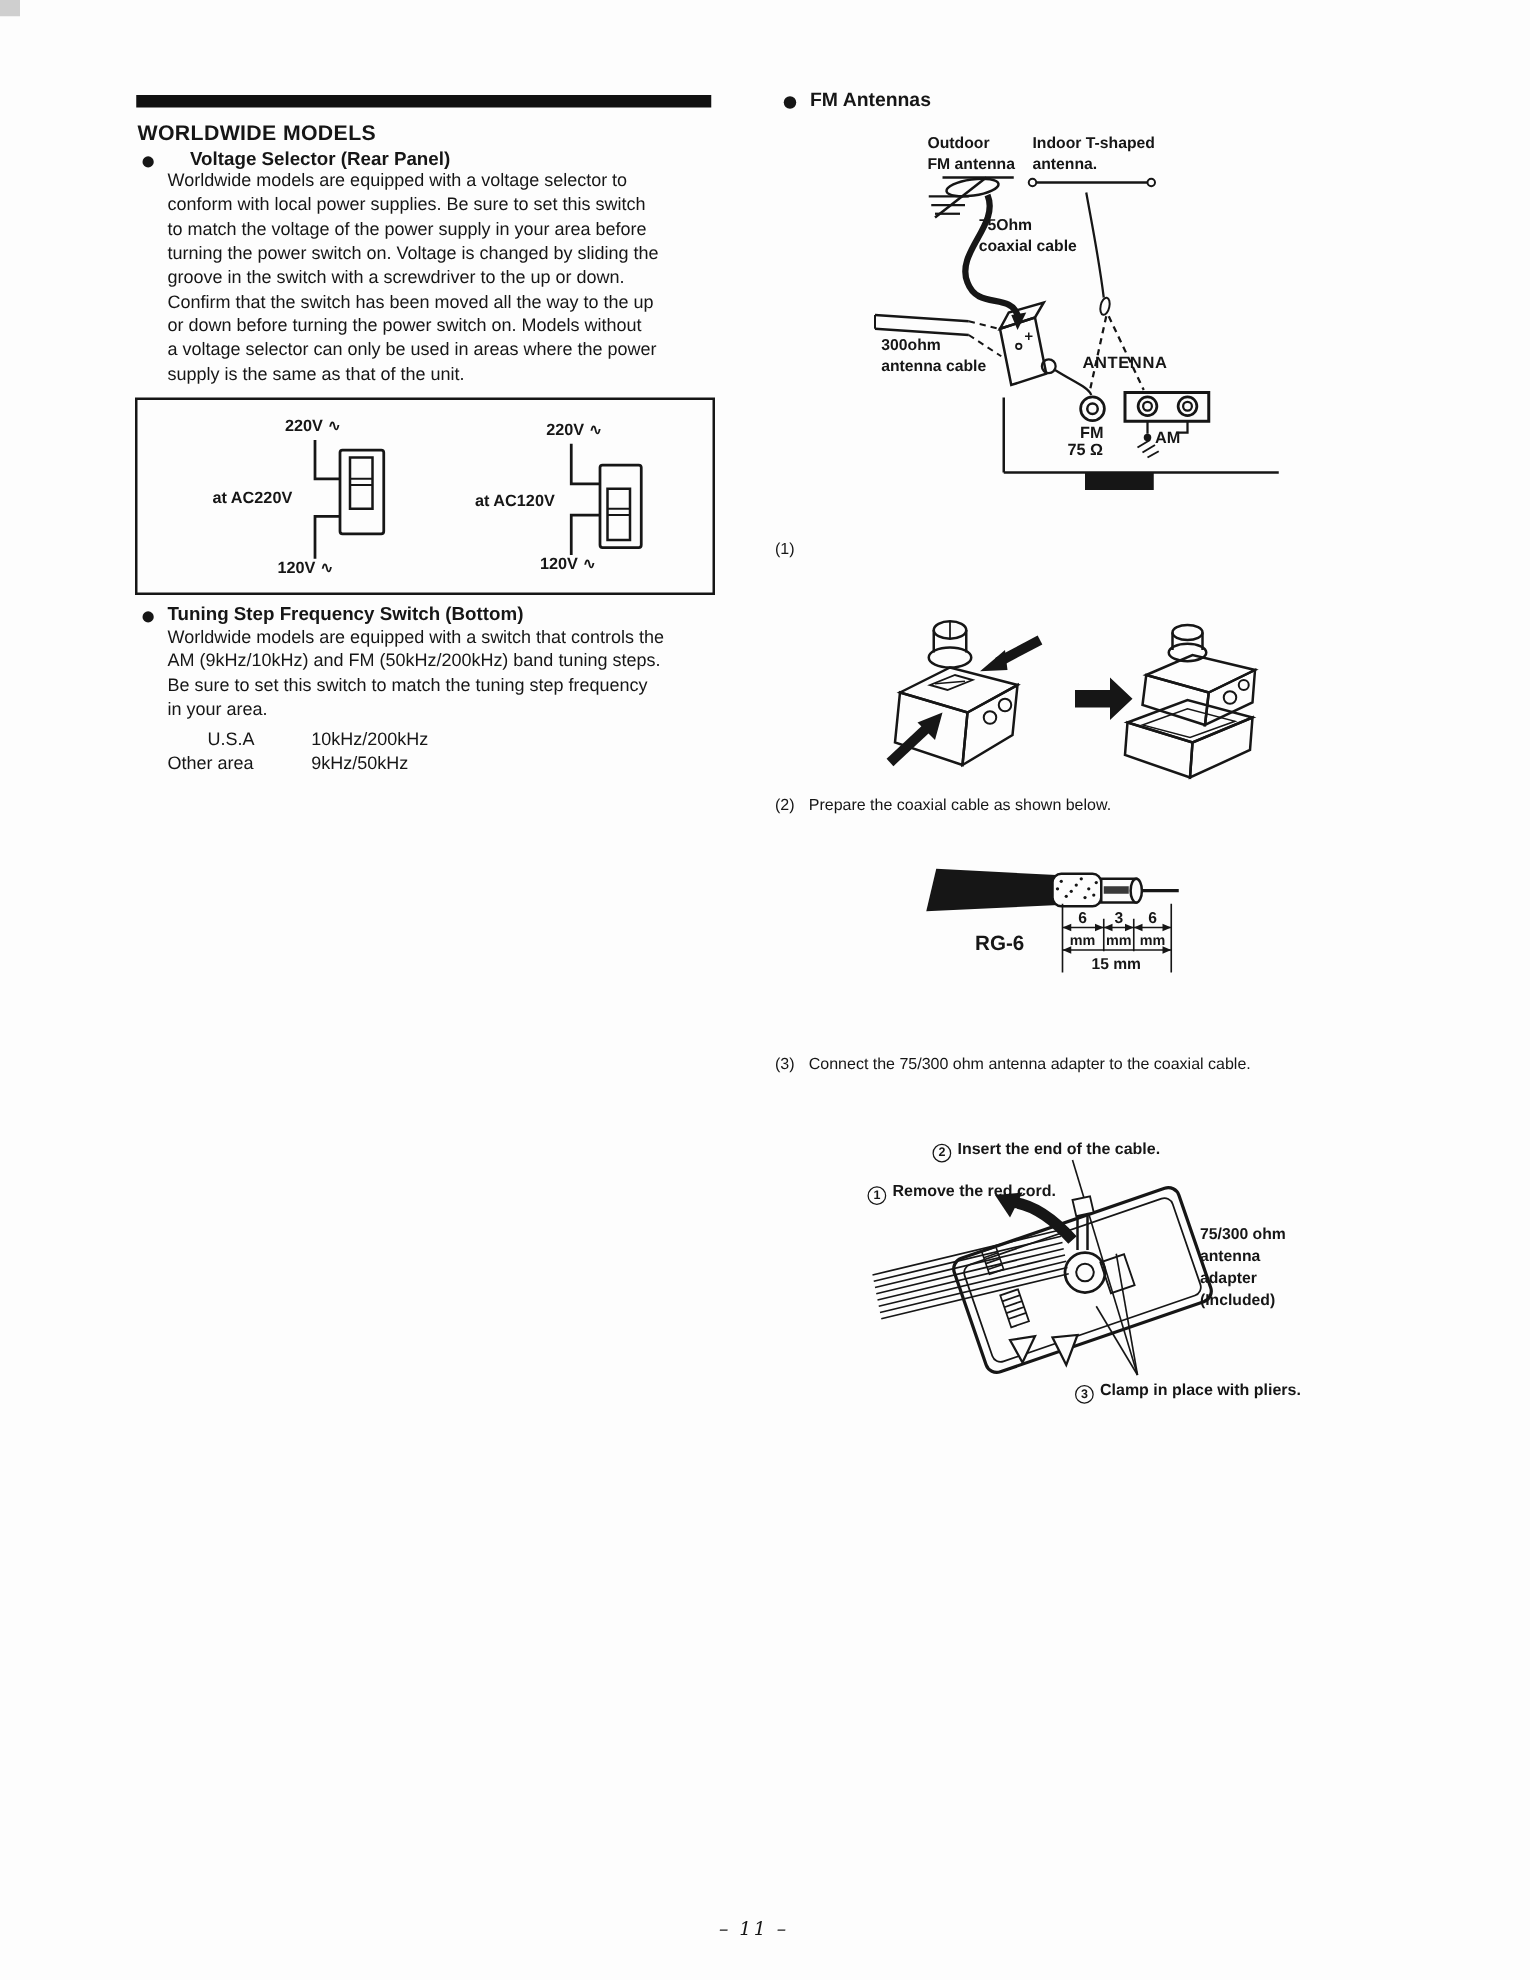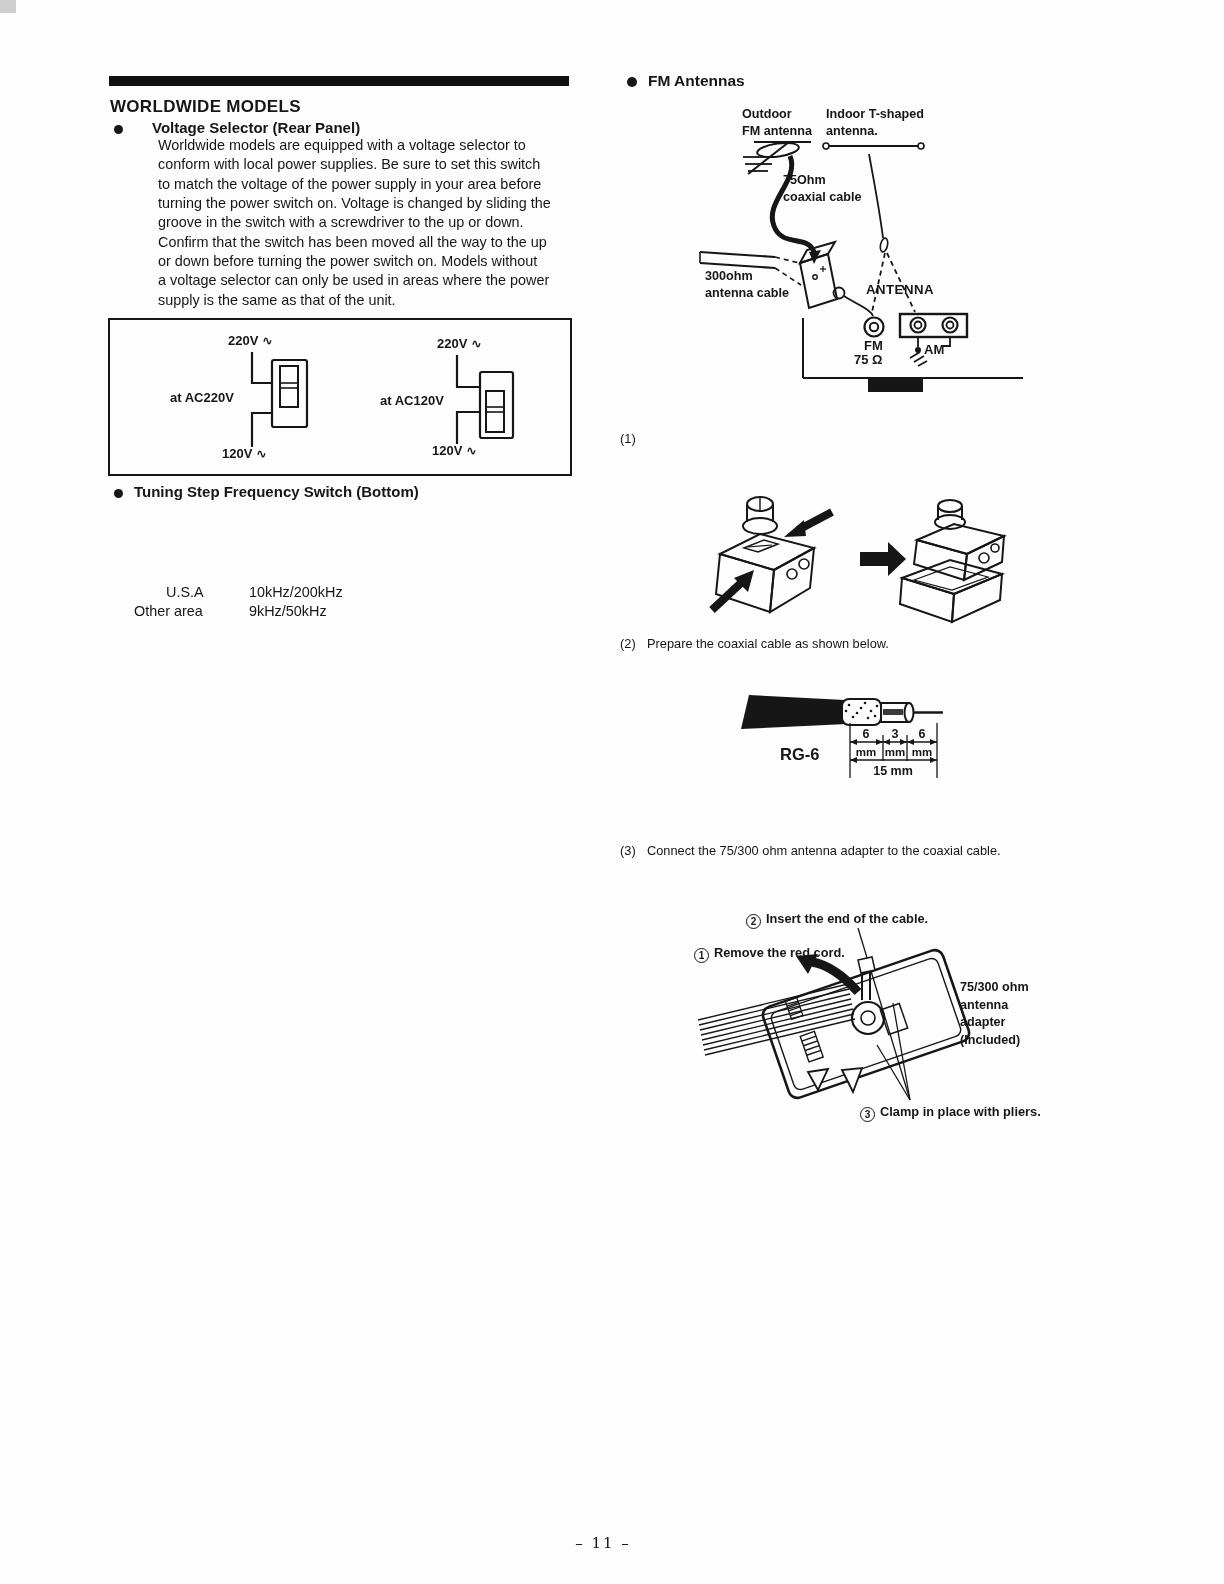--- a/index.html
+++ b/index.html
@@ -4,21 +4,21 @@
 <style>
   html,body{margin:0;padding:0;background:#e8e8e8;}
   .page{position:relative;width:1224px;height:1584px;background:#fdfdfd;overflow:hidden;
         font-family:"Liberation Sans","DejaVu Sans",sans-serif;color:#161616;}
   .abs{position:absolute;}
   .nw{white-space:nowrap;}
   .bar{background:#111;}
   .title{font-size:17px;font-weight:bold;letter-spacing:.3px;}
   .h2{font-size:15px;font-weight:bold;}
   .body{font-size:14.4px;font-weight:500;}
-  .body div{height:19.35px;white-space:nowrap;margin-left:24px;}
+  .body div{height:19.35px;white-space:nowrap;}
   .dot{display:inline-block;background:#161616;border-radius:50%;}
   .lbl{font-size:12.6px;font-weight:bold;line-height:17px;}
   .step{font-size:12.8px;font-weight:500;}
   .stepnum{display:inline-block;width:27px;vertical-align:top;}
   .steplines{display:inline-block;vertical-align:top;}
   .steplines div{height:17.7px;white-space:nowrap;}
   .vbox{border:2px solid #161616;box-sizing:border-box;}
   .vlabel{font-size:13px;font-weight:600;white-space:nowrap;text-align:center;}
   .circ{display:inline-flex;width:15px;height:15px;border:1.5px solid #161616;border-radius:50%;
         align-items:center;justify-content:center;font-size:10px;font-weight:bold;box-sizing:border-box;
@@ -76,20 +76,26 @@
   </svg>
   <div class="abs vlabel" style="left:228px;top:333px;">220V ∿</div>
   <div class="abs vlabel" style="left:170px;top:390px;">at AC220V</div>
   <div class="abs vlabel" style="left:222px;top:446px;">120V ∿</div>
   <div class="abs vlabel" style="left:437px;top:336px;">220V ∿</div>
   <div class="abs vlabel" style="left:380px;top:393px;">at AC120V</div>
   <div class="abs vlabel" style="left:432px;top:443px;">120V ∿</div>
 
   <span class="abs dot" style="left:114px;top:489px;width:9px;height:9px;"></span>
   <div class="abs h2 nw" style="left:134px;top:483px;">Tuning Step Frequency Switch (Bottom)</div>
+  <div class="abs body" style="left:134px;top:502px;">
+    <div>Worldwide models are equipped with a switch that controls the</div>
+    <div>AM (9kHz/10kHz) and FM (50kHz/200kHz) band tuning steps.</div>
+    <div>Be sure to set this switch to match the tuning step frequency</div>
+    <div>in your area.</div>
+  </div>
   <div class="abs body nw" style="left:134px;top:584px;margin-left:32px;">U.S.A</div>
   <div class="abs body nw" style="left:249px;top:584px;">10kHz/200kHz</div>
   <div class="abs body nw" style="left:134px;top:603px;">Other area</div>
   <div class="abs body nw" style="left:249px;top:603px;">9kHz/50kHz</div>
 
   <span class="abs dot" style="left:627px;top:77px;width:10px;height:10px;"></span>
   <div class="abs nw" style="left:648px;top:72px;font-size:15.5px;font-weight:bold;">FM Antennas</div>
 
   <svg style="left:648px;top:100px;" width="412" height="300" viewBox="0 0 412 300">
     <g class="s">
@@ -327,15 +333,15 @@
   <div class="abs callout" style="left:825px;top:1104px;margin-left:35px;">
     <span class="circ">3</span><span>Clamp in place with pliers.</span>
   </div>
   <div class="abs lbl" style="left:960px;top:979px;line-height:17.5px;">
     <div>75/300 ohm</div>
     <div>antenna</div>
     <div>adapter</div>
     <div>(Included)</div>
   </div>
 
-  <div class="abs pageno nw" style="left:558px;top:1534px;width:90px;text-align:center;">– 11 –</div>
+  <div class="abs pageno nw" style="left:558px;top:1534px;width:90px;text-align:center;font-style:italic;">– 11 –</div>
 
 </div>
 
 </body></html>

